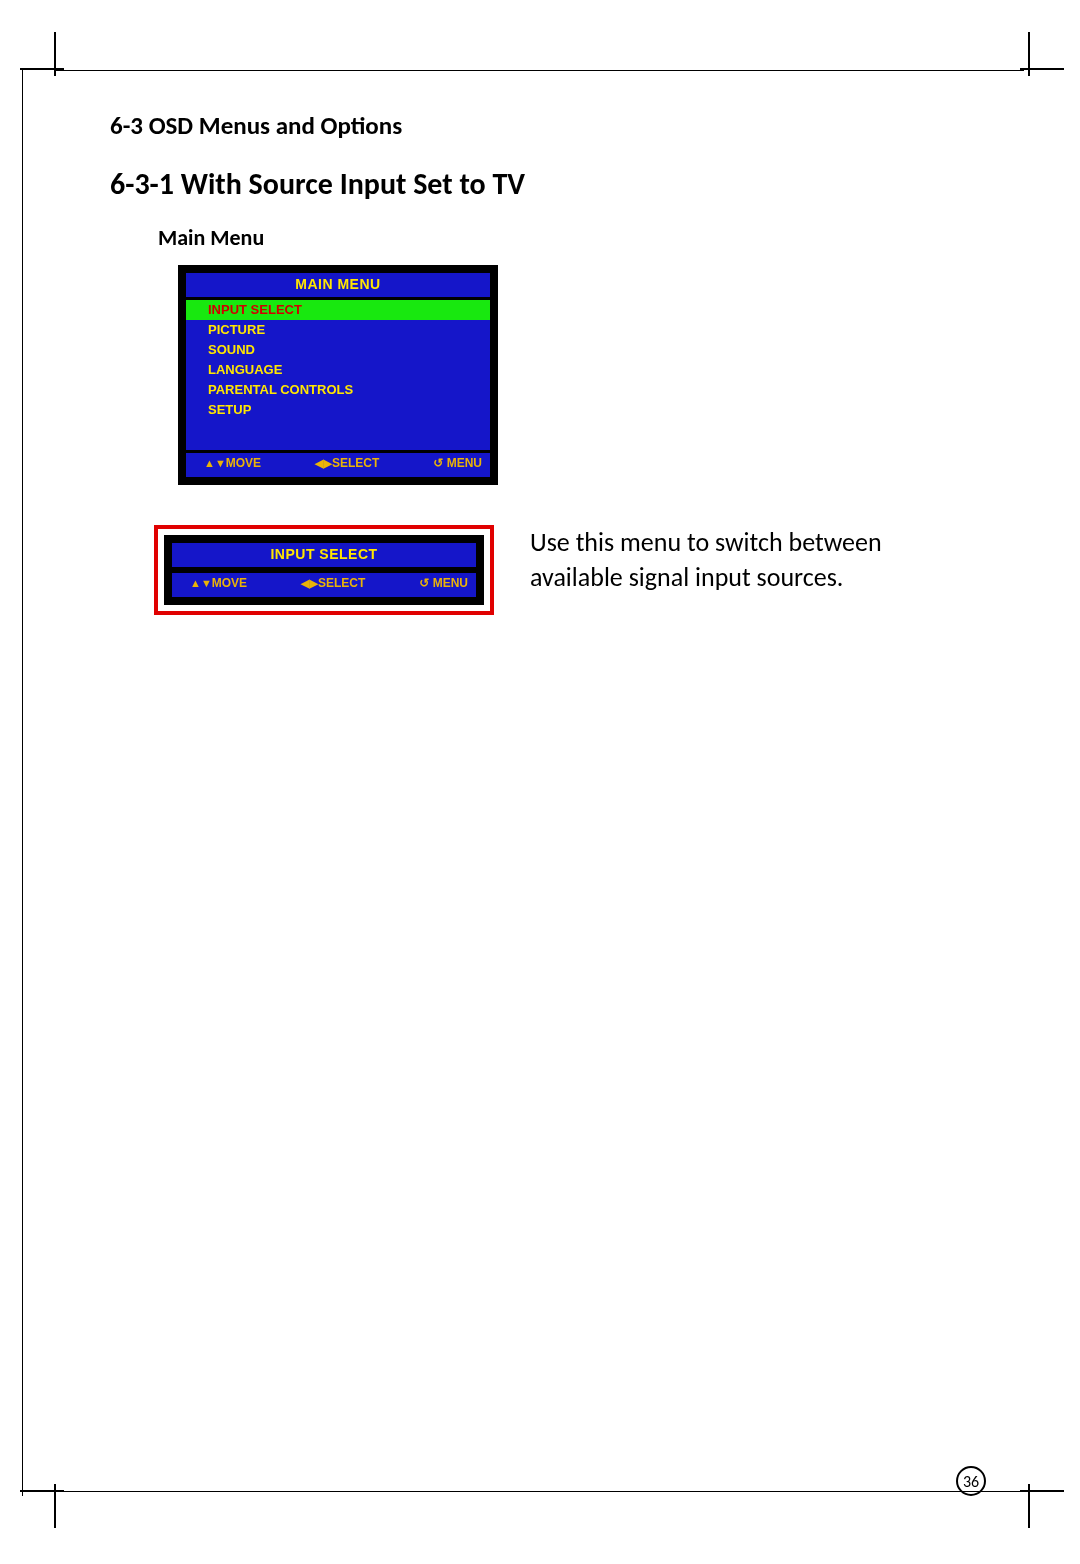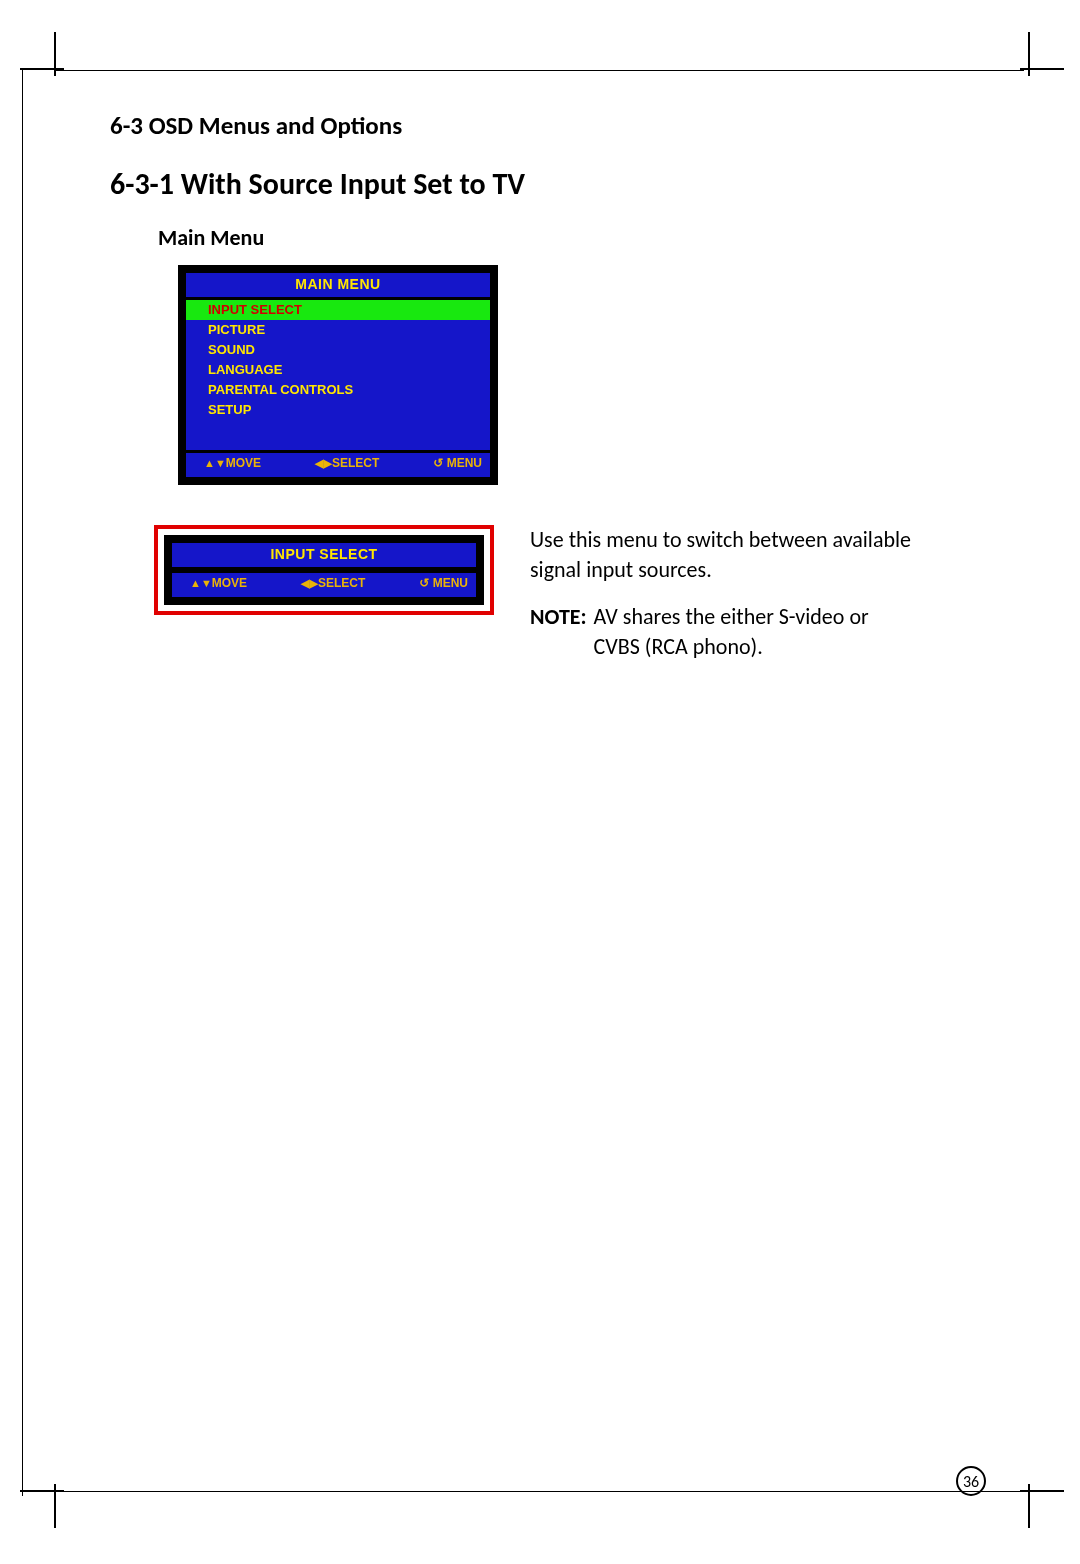--- a/index.html
+++ b/index.html
@@ -114,21 +114,21 @@
     display: flex; align-items: flex-start; gap: 36px;
     margin-left: 44px;
   }
   .red-frame {
     border: 4px solid #e00000;
     padding: 6px;
     display: inline-block;
   }
   .osd2 { margin-left: 0; }
 
-  .side-text { font-size: 22px; line-height: 1.35; max-width: 420px; }
+  .side-text { font-size: 26px; line-height: 1.35; max-width: 420px; }
   .side-text p { margin: 0 0 18px 0; }
   .note-line .label { font-weight: 700; }
   .note-body { display:inline-block; vertical-align:top; margin-left:2px; width:320px; }
 
   
   .anno {
     position: relative; margin-left: 44px; margin-top: 0;
   }
   .arrow {
     position: relative; width: 4px; height: 62px; background:#e00000;
@@ -233,23 +233,19 @@
                 <span><i>↺</i> <span>MENU</span></span>
               </div>
             </div>
           </div>
         </div>
 
       </div>
 
       <div class="side-text">
         <p>Use this menu to switch between available signal input sources.</p>
-        <p class="note-line">
-          <span class="label">NOTE:</span>
-          <span class="note-body">AV shares the either S-video or CVBS (RCA phono).</span>
-        </p>
       </div>
     </div>
   </div>
 
 </div>
 
 <div class="page-num">36</div>
 
 </body></html>

